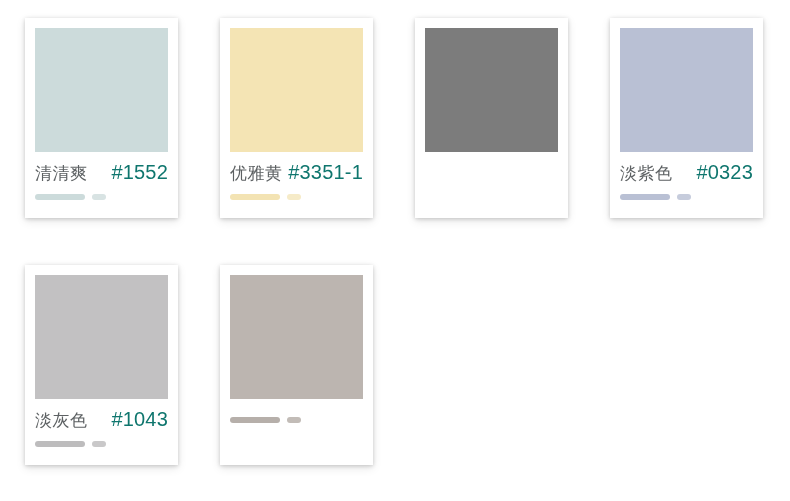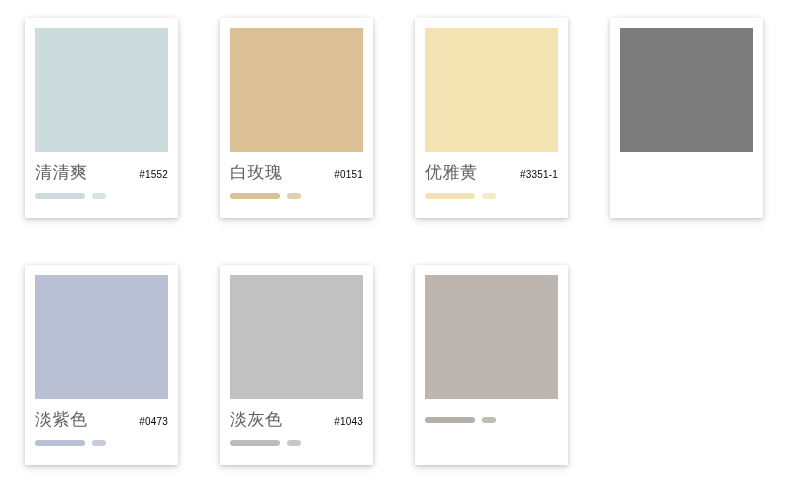--- a/index.html
+++ b/index.html
@@ -59,22 +59,22 @@
   }
 
   .color-name {
     font-size: 17px;
     color: #5d6163;
     letter-spacing: 0.5px;
     white-space: nowrap;
   }
 
   .color-code {
-    font-size: 10px;
-    color: #000000;
+    font-size: 20px;
+    color: #0f766e;
     white-space: nowrap;
     letter-spacing: 0.2px;
   }
 
   .pill-row {
     display: flex;
     align-items: center;
     gap: 7px;
     margin-top: 9px;
   }
@@ -102,54 +102,41 @@
         <span class="color-name">清清爽</span>
         <span class="color-code">#1552</span>
       </div>
       <div class="pill-row">
         <span class="pill-long" style="background: rgb(204, 219, 219);"></span>
         <span class="pill-short" style="background: rgb(216, 227, 227);"></span>
       </div>
     </div>
   </div>
     <div class="swatch-card">
-    <div class="swatch-color" style="background: rgb(220, 193, 151);"></div>
-    <div class="card-footer">
-      <div class="label-row">
-        <span class="color-name">白玫瑰</span>
-        <span class="color-code">#0151</span>
-      </div>
-      <div class="pill-row">
-        <span class="pill-long" style="background: rgb(220, 193, 151);"></span>
-        <span class="pill-short" style="background: rgb(227, 207, 174);"></span>
-      </div>
-    </div>
-  </div>
-    <div class="swatch-card">
     <div class="swatch-color" style="background: rgb(244, 228, 180);"></div>
     <div class="card-footer">
       <div class="label-row">
         <span class="color-name">优雅黄</span>
         <span class="color-code">#3351-1</span>
       </div>
       <div class="pill-row">
         <span class="pill-long" style="background: rgb(243, 227, 179);"></span>
         <span class="pill-short" style="background: rgb(246, 235, 200);"></span>
       </div>
     </div>
   </div>
     <div class="swatch-card">
     <div class="swatch-color" style="background: rgb(124, 124, 124);"></div>
   </div>
     <div class="swatch-card">
     <div class="swatch-color" style="background: rgb(185, 192, 212);"></div>
     <div class="card-footer">
       <div class="label-row">
         <span class="color-name">淡紫色</span>
-        <span class="color-code">#0473</span>
+        <span class="color-code">#0323</span>
       </div>
       <div class="pill-row">
         <span class="pill-long" style="background: rgb(185, 192, 212);"></span>
         <span class="pill-short" style="background: rgb(198, 204, 220);"></span>
       </div>
     </div>
   </div>
     <div class="swatch-card">
     <div class="swatch-color" style="background: rgb(194, 193, 194);"></div>
     <div class="card-footer">

